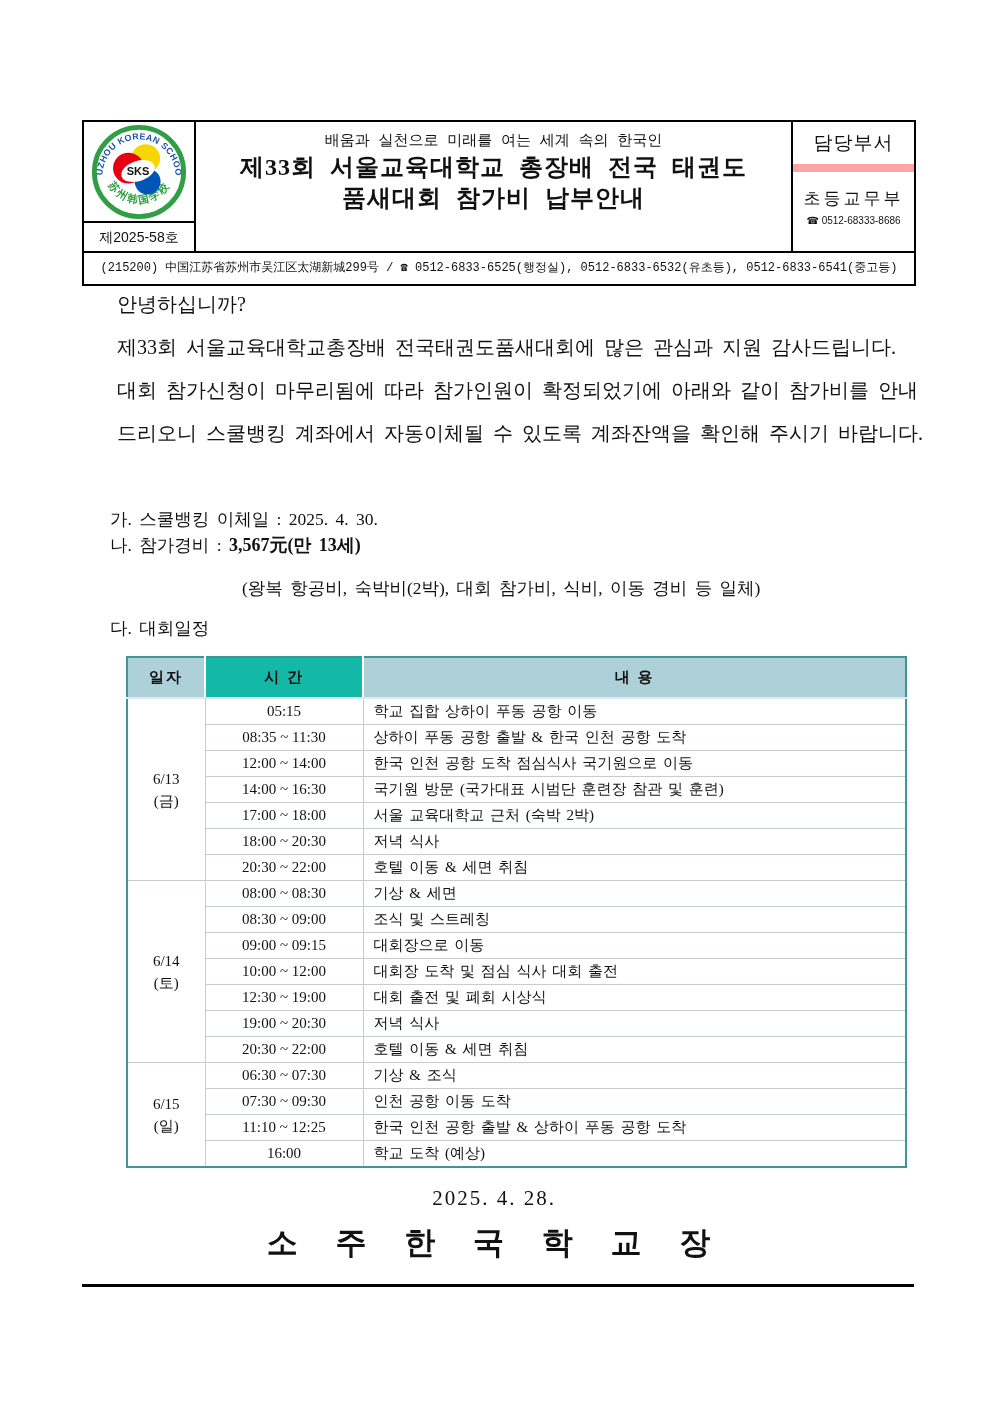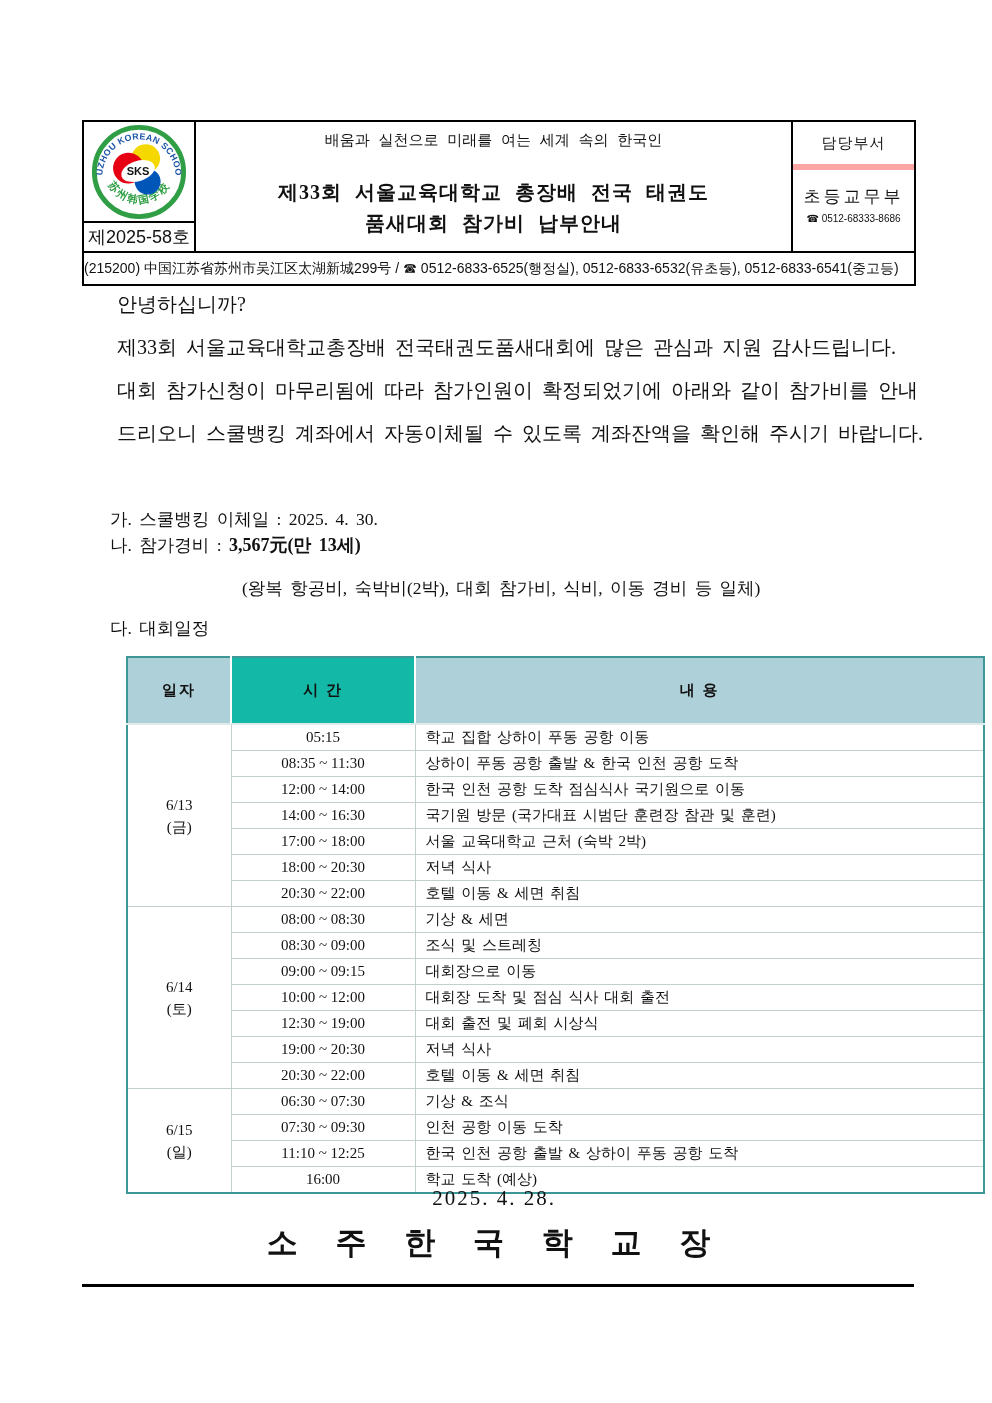--- a/index.html
+++ b/index.html
@@ -8,51 +8,51 @@
     font-family:"Liberation Serif", serif; color:#111111; overflow:hidden;
   }
 
   
   .header-box { position:absolute; left:82px; top:120px; width:830px; border:2px solid #000; background:#fff; }
   .header-main { display:grid; grid-template-columns:112px 1fr 123px; }
   .logo-col { display:flex; flex-direction:column; border-right:2px solid #000; }
   .logo-cell { height:99px; display:flex; align-items:center; justify-content:center; }
   .docno-cell {
     border-top:2px solid #000; height:28px; line-height:28px; text-align:center;
-    font-size:18px; font-family:"Liberation Sans", sans-serif;
+    font-size:14px; font-family:"Liberation Sans", sans-serif;
   }
   .title-col { text-align:center; padding-top:9px; }
   .slogan { font-size:15px; word-spacing:5px; }
-  .main-title { margin-top:27px; font-size:20px; font-weight:bold; line-height:31px; letter-spacing:1px; word-spacing:7px;text-align:center; }
+  .main-title { margin-top:2px; font-size:24px; font-weight:bold; line-height:31px; letter-spacing:1px; word-spacing:7px;text-align:center; }
   .dept-col { border-left:2px solid #000; display:flex; flex-direction:column; }
-  .dept-label-cell { height:42px; line-height:42px; border-bottom:6px solid #fca5a5; text-align:center; font-size:15px; letter-spacing:1px; }
+  .dept-label-cell { height:42px; line-height:42px; border-bottom:8px solid #fca5a5; text-align:center; font-size:19px; letter-spacing:1px; }
   .dept-body { flex:1; text-align:center; padding-top:15px; }
   .dept-name { font-size:17px; letter-spacing:3px; }
   .dept-phone { margin-top:5px; font-size:10px; font-family:"Liberation Sans", sans-serif; letter-spacing:0; }
   .contact-row {
-    border-top:2px solid #000; height:31px; line-height:31px; 
-    font-size:14px; font-family:Liberation Sans, sans-serif; white-space:nowrap;
+    border-top:2px solid #000; height:31px; line-height:31px; text-align:center;
+    font-size:12px; font-family:Liberation Mono, monospace; white-space:nowrap;
   }
 
   
   .body-text { position:absolute; left:117px; top:283px; width:800px; font-size:20px; }
   .body-text .line { height:43px; line-height:43px; word-spacing:4px; white-space:nowrap; }
 
   .item { position:absolute; left:110px; font-size:17.5px; word-spacing:3px; white-space:nowrap; }
   .item-a { top:490px;margin-top:17px; }
   .item-b { top:533px; }
   .item-b b { font-size:18px; }
   .item-note { top:576px; left:242px; }
   .item-c { top:616px; }
 
   
   .sched { position:absolute; left:126px; top:656px; border-collapse:collapse; table-layout:fixed; width:749px; }
   .sched th {
     height:31px; font-size:15px; font-weight:bold; letter-spacing:2px;
-    border-right:2px solid #ffffff; border-bottom:2px solid #dfeaea; padding:17px;
+    border-right:2px solid #ffffff; border-bottom:2px solid #dfeaea; padding:4px;
   }
   .sched th:last-child { border-right:none;margin-left:48px; }
   .sched td { height:25px; font-size:15px; padding:0; border:1px solid #c3cecf; }
   .sched td.date-cell { text-align:center; line-height:22px; font-size:15px; }
   .sched td.time-cell { text-align:center; }
   .sched td.content-cell { padding-left:10px; white-space:nowrap; word-spacing:2px; }
 
   
   .footer-date { position:absolute; left:0; right:4px; top:1186px; text-align:center; font-size:21px; letter-spacing:2px; }
   .signature { position:absolute; left:0; right:0; top:1222px; text-align:center; font-size:31px; font-weight:bold; letter-spacing:15px; }

